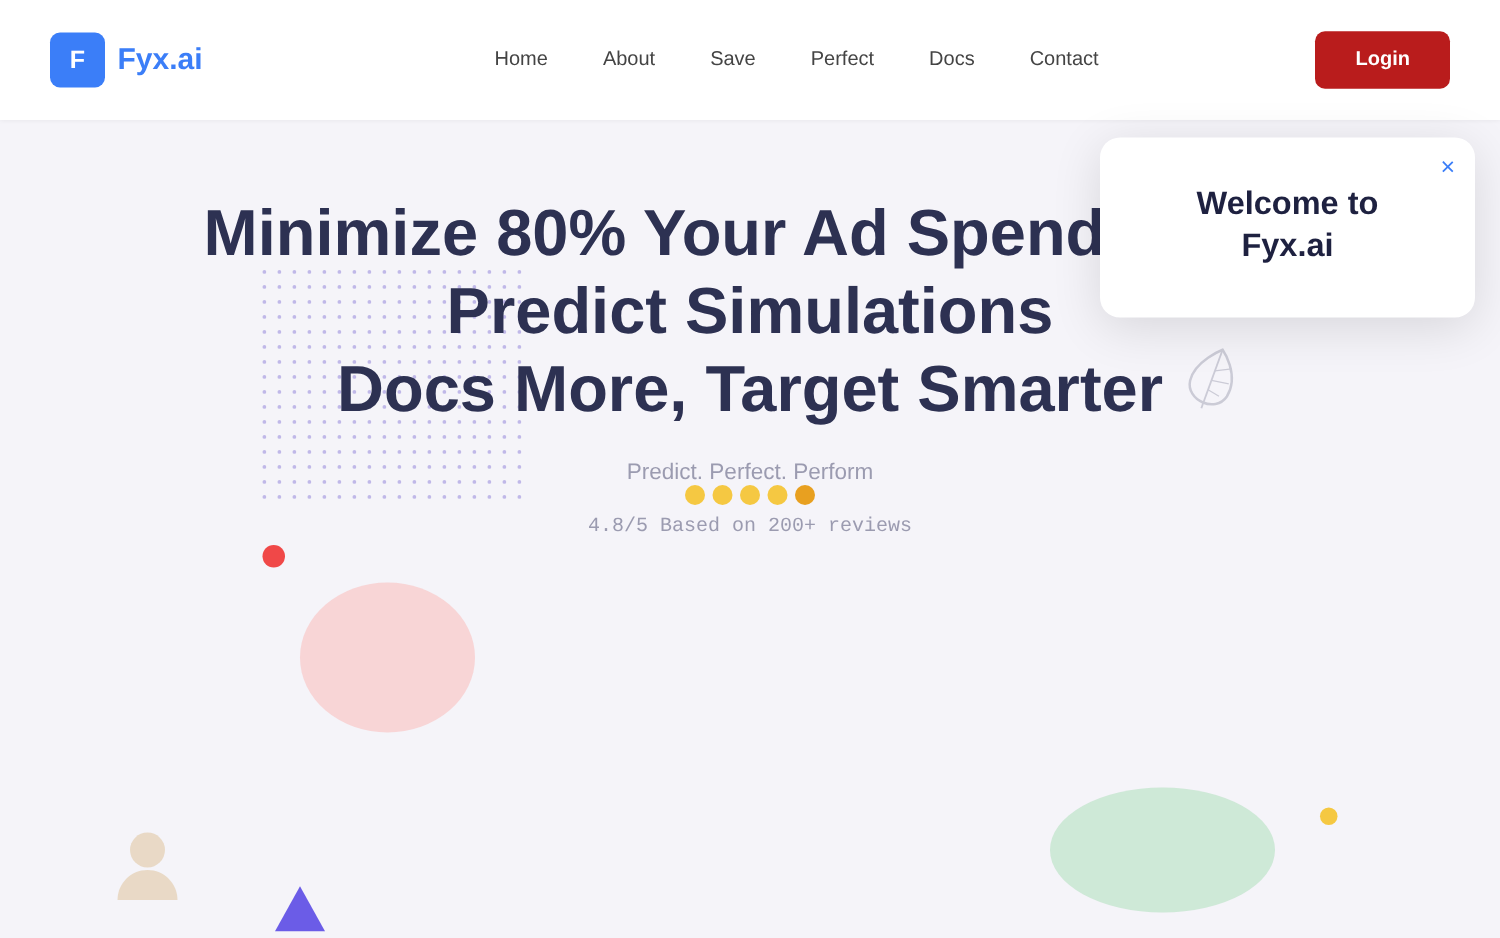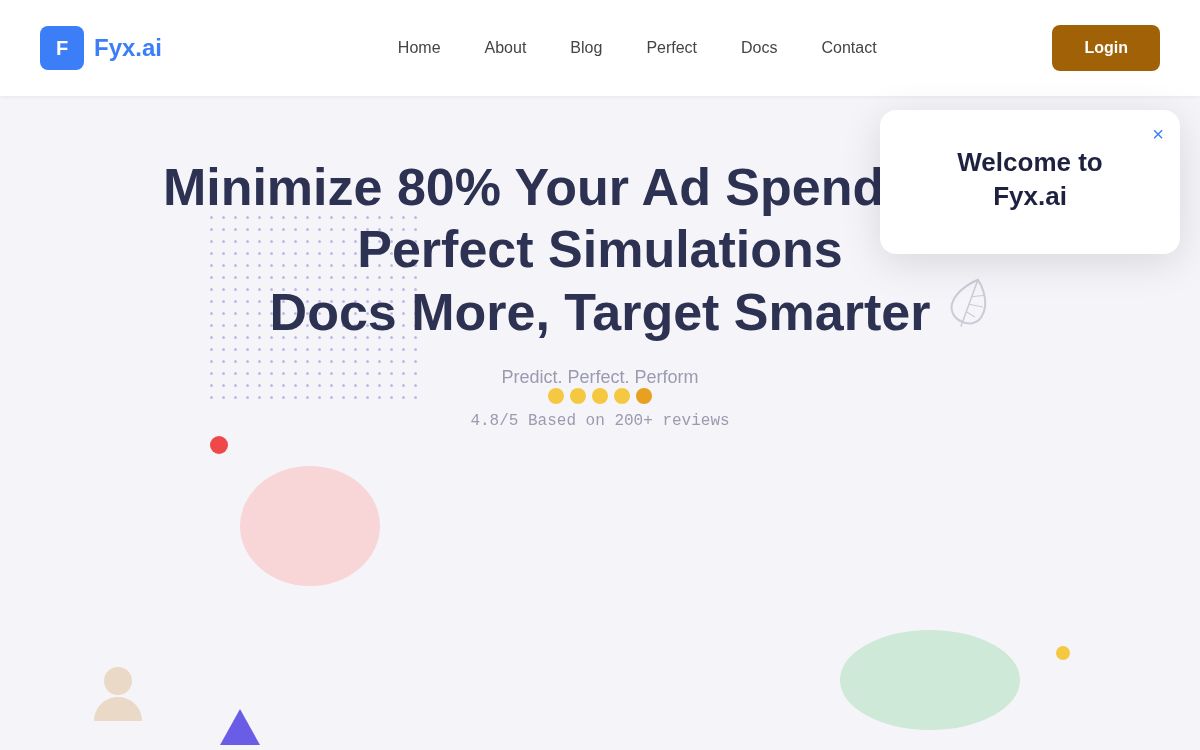--- a/index.html
+++ b/index.html
@@ -46,21 +46,21 @@
       justify-content: center;
       list-style: none;
     }
     .nav-links li a {
       text-decoration: none;
       color: #444;
       font-size: 16px;
       font-weight: 500;
     }
     .login-btn {
-      background: #a16207;
+      background: #b91c1c;
       color: #fff;
       border: none;
       border-radius: 8px;
       padding: 14px 32px;
       font-size: 16px;
       font-weight: 600;
       cursor: pointer;
     }
 
     
@@ -265,21 +265,21 @@
 <body>
 
 <nav>
   <div class="logo-block">
     <div class="logo-icon">F</div>
     <span class="logo-text">Fyx.ai</span>
   </div>
   <ul class="nav-links">
     <li><a href="#">Home</a></li>
     <li><a href="#">About</a></li>
-    <li><a href="#">Blog</a></li>
+    <li><a href="#">Save</a></li>
     <li><a href="#">Perfect</a></li>
     <li><a href="#">Docs</a></li>
     <li><a href="#">Contact</a></li>
   </ul>
   <button class="login-btn">Login</button>
 </nav>
 
 <section class="hero">
 
   <div class="dot-grid">
@@ -598,21 +598,21 @@
       <line x1="22" y1="28" x2="36" y2="26" stroke="#b0b0c0" stroke-width="1"></line>
       <line x1="22" y1="36" x2="32" y2="38" stroke="#b0b0c0" stroke-width="1"></line>
     </svg>
   </div>
 
   <div class="yellow-dot"></div>
 
   <h1 class="hero-title">
     <span>Minimize 80% Your Ad Spend with</span>
     <span class="cursor-indicator"></span><br>
-    <span>Perfect Simulations</span><br>
+    <span>Predict Simulations</span><br>
     <span>Docs More, Target Smarter</span>
   </h1>
 
   <p class="hero-subtitle">Predict. Perfect. Perform</p>
 
   <div class="stars-row">
     <div class="star yellow"></div>
     <div class="star yellow"></div>
     <div class="star yellow"></div>
     <div class="star yellow"></div>

